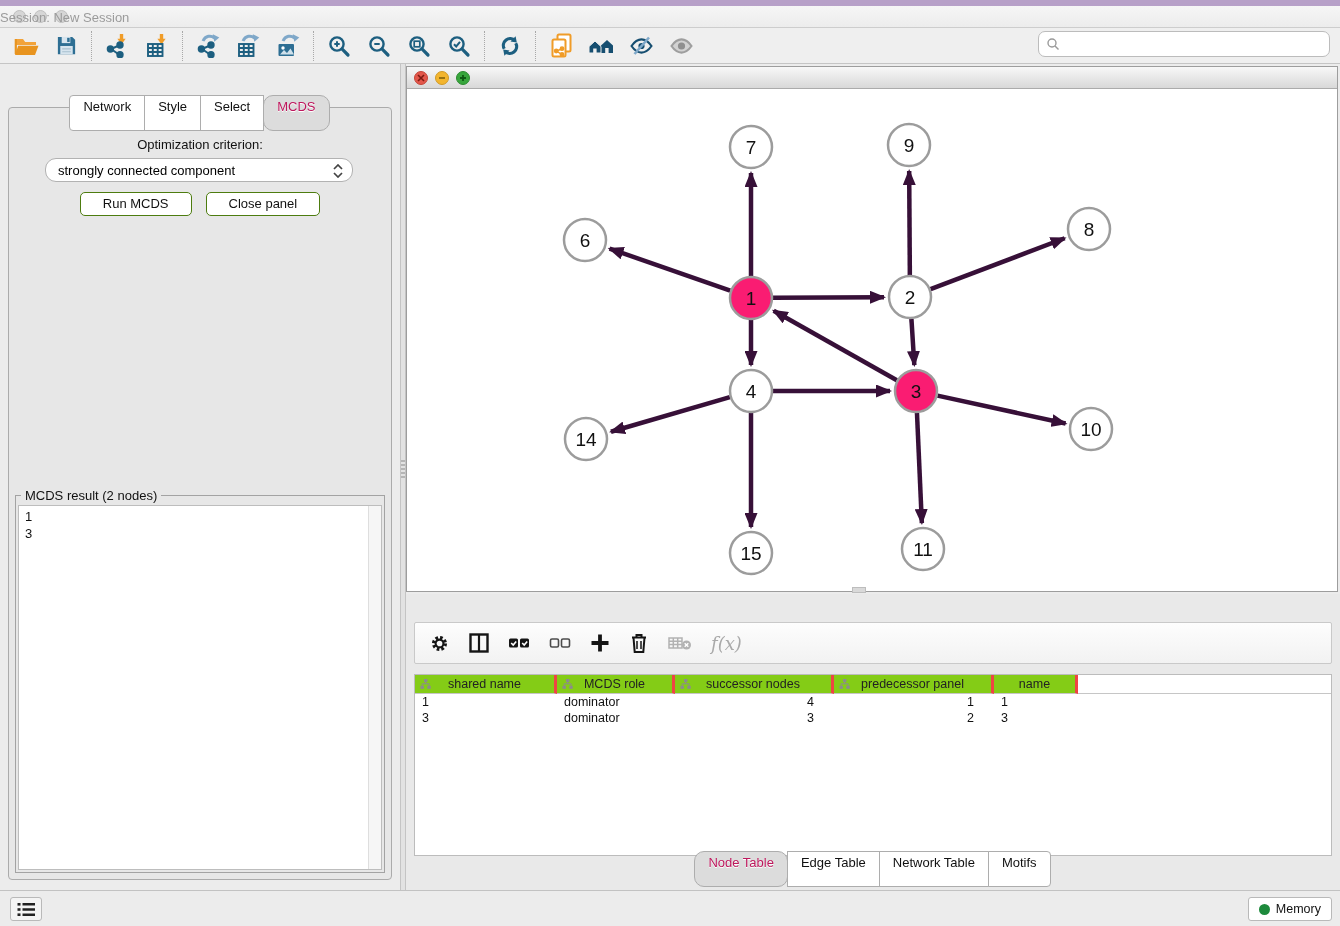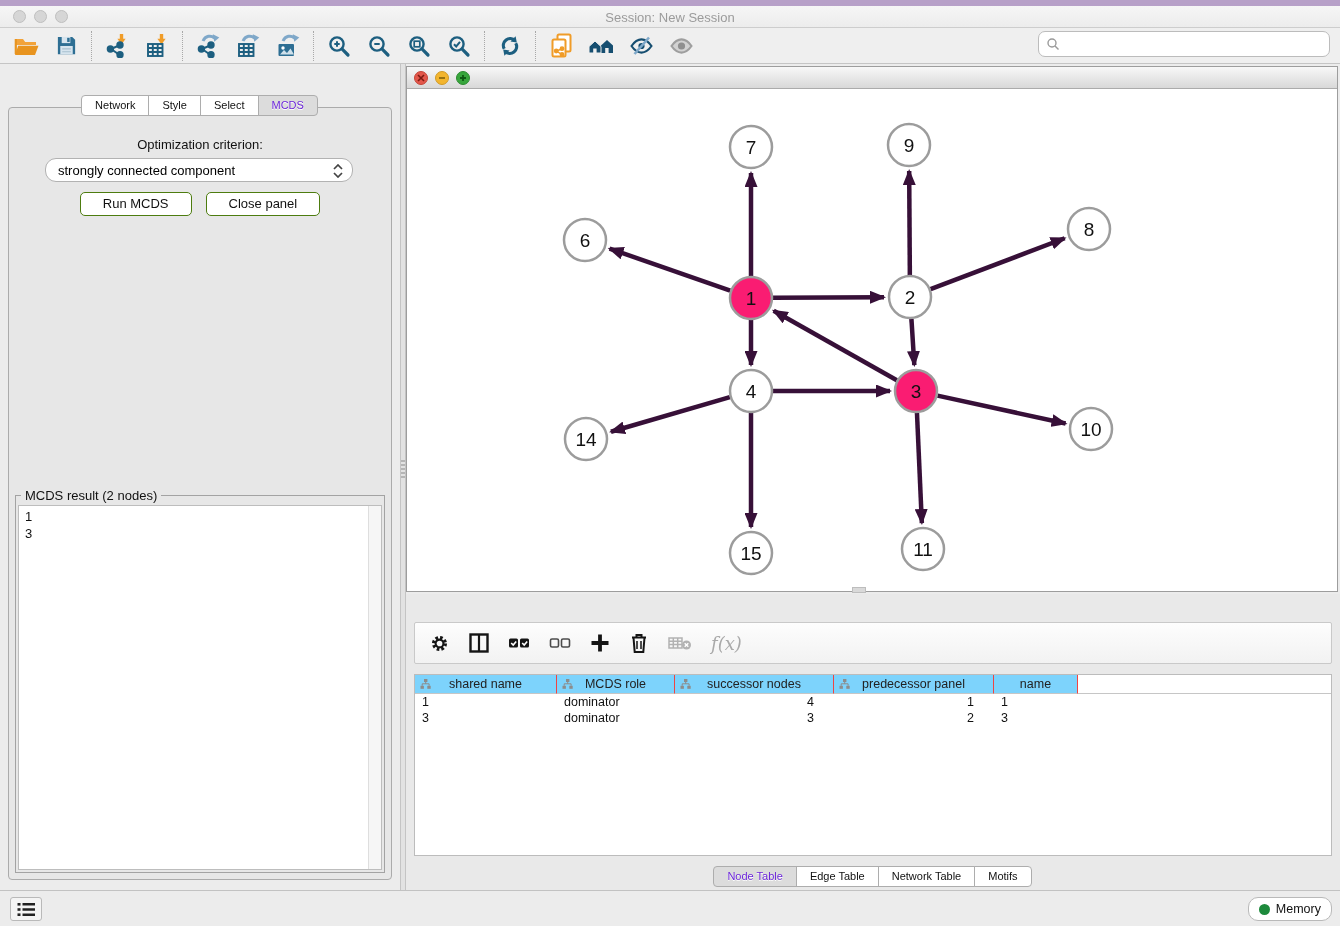--- a/index.html
+++ b/index.html
@@ -4,38 +4,38 @@
 <style>
   * { margin:0; padding:0; box-sizing:border-box; }
   body { background:#888; font-family:"Liberation Sans", sans-serif; }
   .app { position:relative; width:1340px; height:926px; background:#ececec; overflow:hidden; font-family:"Liberation Sans", sans-serif; }
 
   
   .top-strip { position:absolute; left:0; top:0; width:100%; height:6px; background:#b7a0c8; }
   .titlebar { position:absolute; left:0; top:6px; width:100%; height:22px; background:linear-gradient(#f6f6f6,#ececec); border-bottom:1px solid #cdcdcd; }
   .traffic { position:absolute; left:13px; top:4px; display:flex; gap:8px; }
   .light { width:13px; height:13px; border-radius:50%; background:#d6d6d6; border:1px solid #bfbfbf; position:relative; }
-  .title-text { position:absolute; left:0; top:4px; width:100%; text-align:center; font-size:13px; color:#9b9b9b; }
+  .title-text { position:absolute; left:0; top:4px; width:100%; text-align:left; font-size:13px; color:#9b9b9b; }
 
   .toolbar { position:absolute; left:0; top:28px; width:100%; height:36px; background:#efefef; border-bottom:1px solid #c5c5c5; display:flex; align-items:center; padding-left:6px; }
   .tb-btn { width:40px; height:32px; display:flex; align-items:center; justify-content:center; cursor:default; }
   .tb-sep { width:0; height:30px; border-left:1px dotted #a8a8a8; margin:0 5px; }
   .search { position:absolute; right:10px; top:3px; width:292px; height:26px; background:#fff; border:1px solid #bcbcbc; border-radius:7px; display:flex; align-items:center; padding-left:7px; }
   .search input { border:none; outline:none; background:transparent; flex:1; font-size:13px; font-family:"Liberation Sans",sans-serif; }
 
   
   .control-panel { position:absolute; left:0; top:64px; width:400px; bottom:36px; background:#ececec; }
   .panel-head { position:relative; height:30px; }
   .panel-title { position:absolute; left:10px; top:8px; font-size:13px; color:#1c1c1c; }
   .win-btns { position:absolute; right:9px; top:9px; display:flex; gap:9px; align-items:center; }
   .cp-tabs { position:absolute; top:31px; left:0; width:100%; display:flex; justify-content:center; z-index:2; }
-  .tab { border:1px solid #adadad; background:#fff; padding:3px 13px 4px; font-size:11px; color:#111; margin-left:-1px; white-space:nowrap; }
+  .tab { border:1px solid #adadad; background:#fff; padding:3px 13px 16px; font-size:13px; color:#111; margin-left:-1px; white-space:nowrap; }
   .tab:first-child { border-radius:4px 0 0 4px; }
   .tab:last-child { border-radius:0 4px 4px 0; }
-  .tab.selected { background:#dcdcdc; color:#6d28d9; text-shadow:0 1px 0 #fff; }
+  .tab.selected { background:#dcdcdc; color:#be185d; text-shadow:0 1px 0 #fff;border-radius:10px; }
   .cp-pane { position:absolute; left:8px; right:8px; top:43px; bottom:10px; background:#e7e7e7; border:1px solid #ababab; border-radius:4px; }
   .opt-label { position:absolute; top:29px; width:100%; text-align:center; font-size:13px; color:#111; }
   .combo { position:absolute; left:36px; right:38px; top:50px; height:24px; background:#fff; border:1px solid #b2b2b2; border-radius:11px; display:flex; align-items:center; padding:0 26px 0 12px; font-size:13px; }
   .combo .stepper { position:absolute; right:9px; top:5px; }
   .btn-row { position:absolute; top:84px; width:100%; display:flex; justify-content:center; gap:14px; }
   .push-btn { background:#fff; border:1px solid #4d7c0f; border-radius:5px; font-size:13px; padding:3px 22px 4px; color:#111; }
   .groupbox { position:absolute; left:6px; right:6px; top:387px; bottom:6px; border:1px solid #a3a3a3; }
   .groupbox-label { position:absolute; top:-8px; left:5px; background:#e7e7e7; padding:0 4px; font-size:13px; color:#111; }
   .result-area { position:absolute; left:2px; right:2px; top:9px; bottom:2px; background:#fff; border:1px solid #bdbdbd; overflow:hidden; }
   .result-line { font-size:13px; line-height:17px; padding-left:6px; color:#111; }
@@ -53,30 +53,30 @@
   .nf-title { position:absolute; left:0; top:3px; width:100%; text-align:center; font-size:13px; color:#222; }
   .nf-canvas { position:absolute; left:0; top:22px; right:0; bottom:0; background:#fff; overflow:hidden; }
 
   
   .table-panel { position:absolute; left:406px; top:594px; right:0; bottom:36px; background:#e9e9e9; }
   .tp-toolbar { position:absolute; left:8px; right:8px; top:28px; height:42px; background:linear-gradient(#fdfdfd,#f2f2f2); border:1px solid #c9c9c9; border-radius:2px; display:flex; align-items:center; gap:19px; padding-left:14px; }
   .tp-tbtn { display:flex; align-items:center; justify-content:center; height:30px; }
   .fx { font-family:"DejaVu Serif", serif; font-style:italic; font-size:18px; color:#a9a9a9; }
   .tp-table { position:absolute; left:8px; right:8px; top:80px; bottom:34px; background:#fff; border:1px solid #bcbcbc; overflow:hidden; }
   .tgrid { display:grid; grid-template-columns:142px 118px 159px 160px 84px 1fr; }
-  .th { position:relative; background:#7dd3fc; border-right:1px solid #ef4444; border-bottom:1px solid #c6c6c6; height:19px; font-size:12.5px; color:#222; display:flex; align-items:center; justify-content:center; gap:5px; }
+  .th { position:relative; background:#84cc16; border-right:3px solid #ef4444; border-bottom:1px solid #c6c6c6; height:19px; font-size:12.5px; color:#222; display:flex; align-items:center; justify-content:center; gap:5px; }
   .th .tree { position:absolute; left:5px; top:4px; }
   .th.filler { background:#fff; border-right:none; }
   .td { height:16px; font-size:12.5px; color:#111; padding:0 7px; display:flex; align-items:center; }
   .td.r { justify-content:flex-end; padding-right:20px; }
   .tp-tabs { position:absolute; left:0; bottom:3px; width:100%; display:flex; justify-content:center; }
   
   .statusbar { position:absolute; left:0; bottom:0; width:100%; height:36px; background:#ececec; border-top:1px solid #c2c2c2; }
   .sb-btn { position:absolute; left:10px; top:6px; width:32px; height:24px; background:#f4f4f4; border:1px solid #b9b9b9; border-radius:3px; display:flex; align-items:center; justify-content:center; }
-  .mem-btn { position:absolute; right:8px; top:6px; height:24px; padding:0 10px; background:#fff; border:1px solid #b9b9b9; border-radius:10px; display:flex; align-items:center; gap:6px; font-size:12.5px; color:#111; }
+  .mem-btn { position:absolute; right:8px; top:6px; height:24px; padding:0 10px; background:#fff; border:1px solid #b9b9b9; border-radius:3px; display:flex; align-items:center; gap:6px; font-size:12.5px; color:#111; }
   .mem-dot { width:11px; height:11px; border-radius:50%; background:#1d8a3c; }
 </style>
 </head>
 <body>
 
 <div class="app">
 
   <div class="top-strip"></div>
 
   <div class="titlebar">

